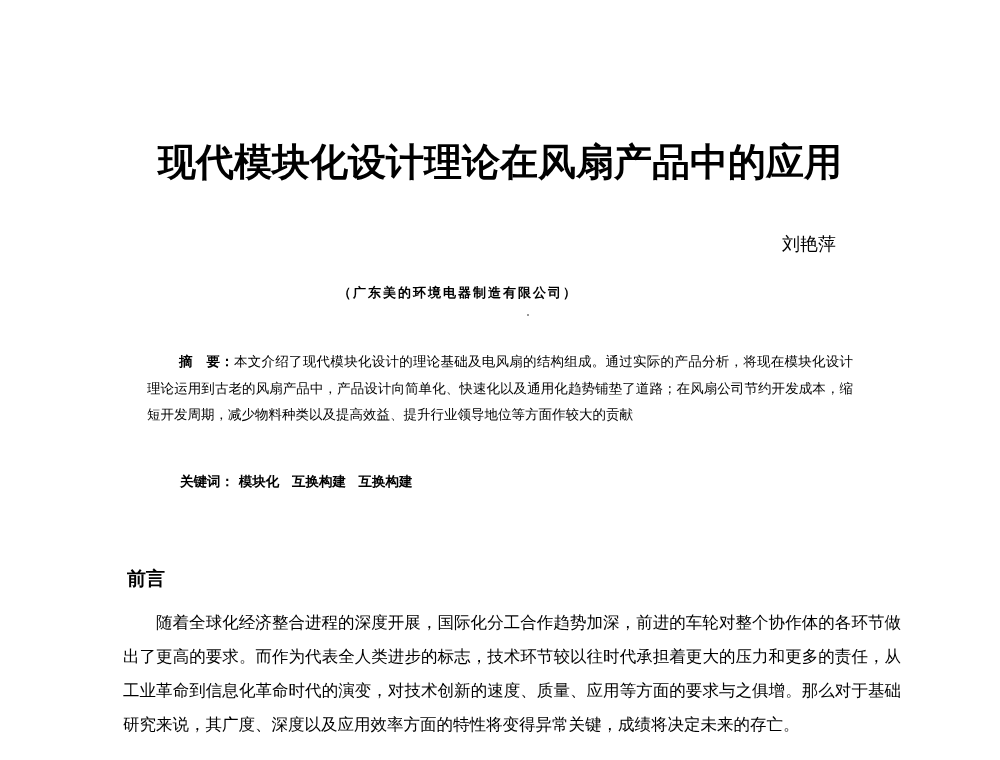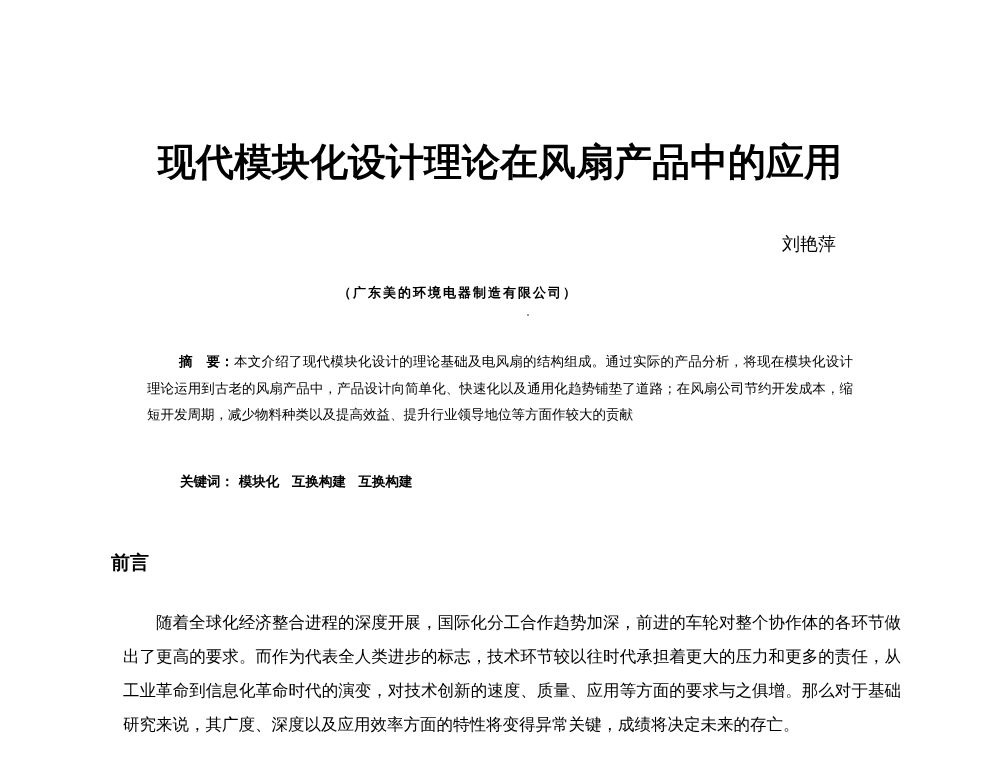--- a/index.html
+++ b/index.html
@@ -51,15 +51,15 @@
     <span class="lbl">摘　要：</span><span>本文介绍了现代模块化设计的理论基础及电风扇的结构组成。通过实际的产品分析，将现在模块化设计理论运用到古老的风扇产品中，产品设计向简单化、快速化以及通用化趋势铺垫了道路；在风扇公司节约开发成本，缩短开发周期，减少物料种类以及提高效益、提升行业领导地位等方面作较大的贡献</span>
   </div>
 
   <div class="keywords">
     <span>关键词：</span>
     <span class="kw">模块化</span>
     <span class="kw">互换构建</span>
     <span class="kw" style="">互换构建</span>
   </div>
 
-  <h2 class="section" style="margin:0;">前言</h2>
+  <h2 class="section" style="margin:16px;">前言</h2>
   <p class="body-text" style="margin:12px;">随着全球化经济整合进程的深度开展，国际化分工合作趋势加深，前进的车轮对整个协作体的各环节做出了更高的要求。而作为代表全人类进步的标志，技术环节较以往时代承担着更大的压力和更多的责任，从工业革命到信息化革命时代的演变，对技术创新的速度、质量、应用等方面的要求与之俱增。那么对于基础研究来说，其广度、深度以及应用效率方面的特性将变得异常关键，成绩将决定未来的存亡。</p>
 </div>
 
 </body></html>

